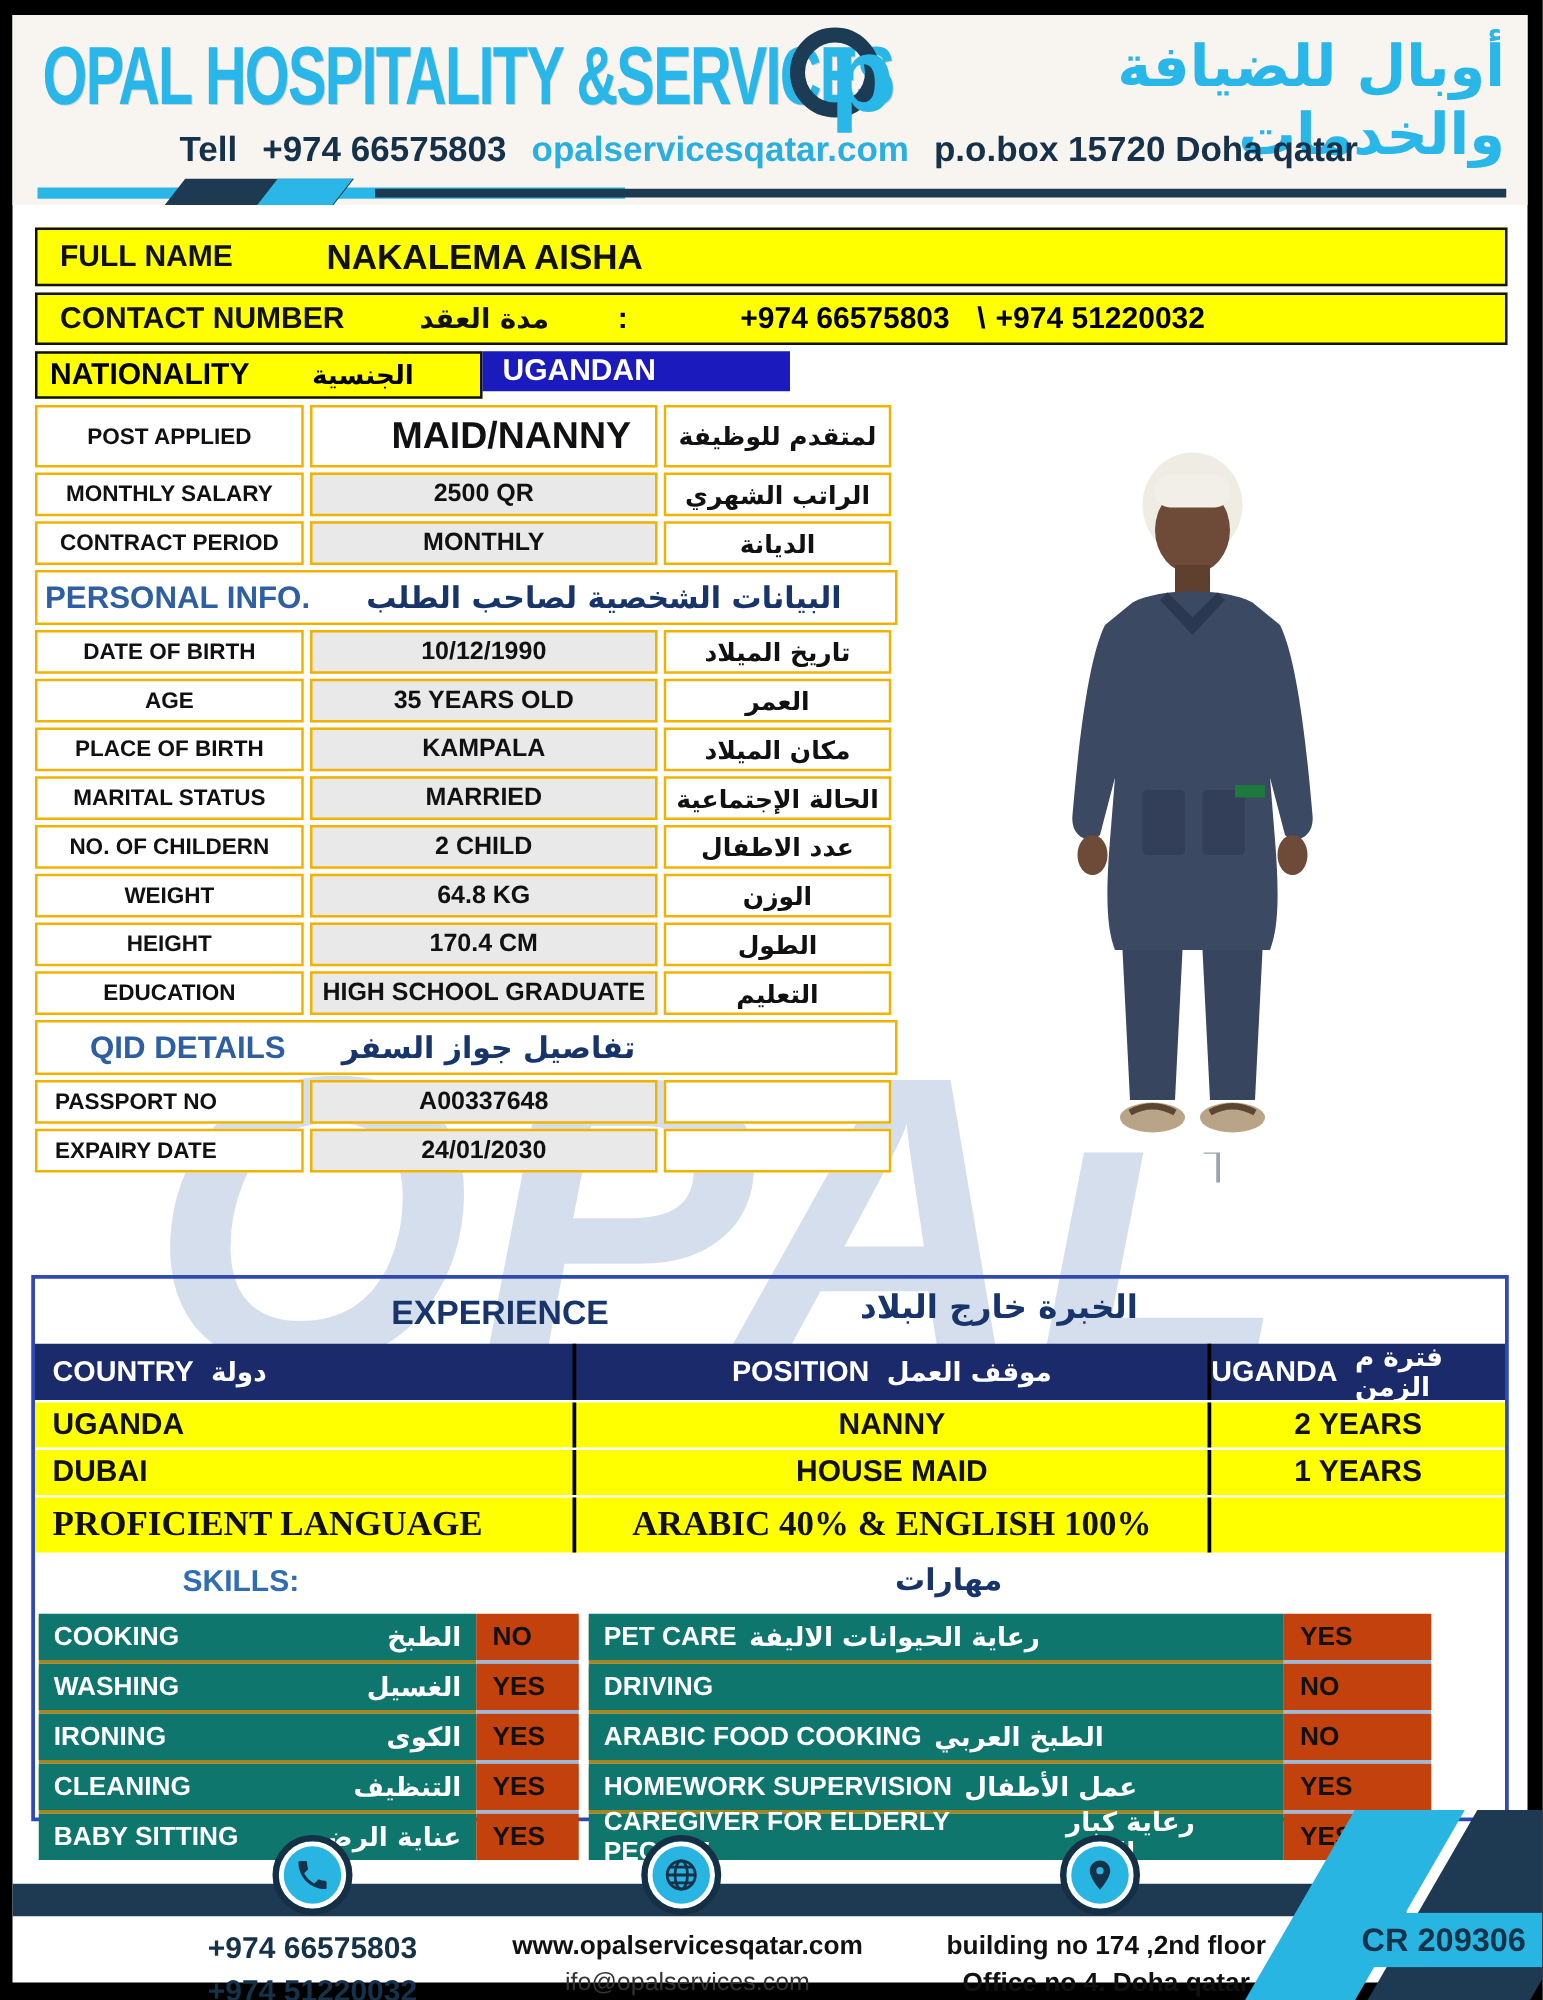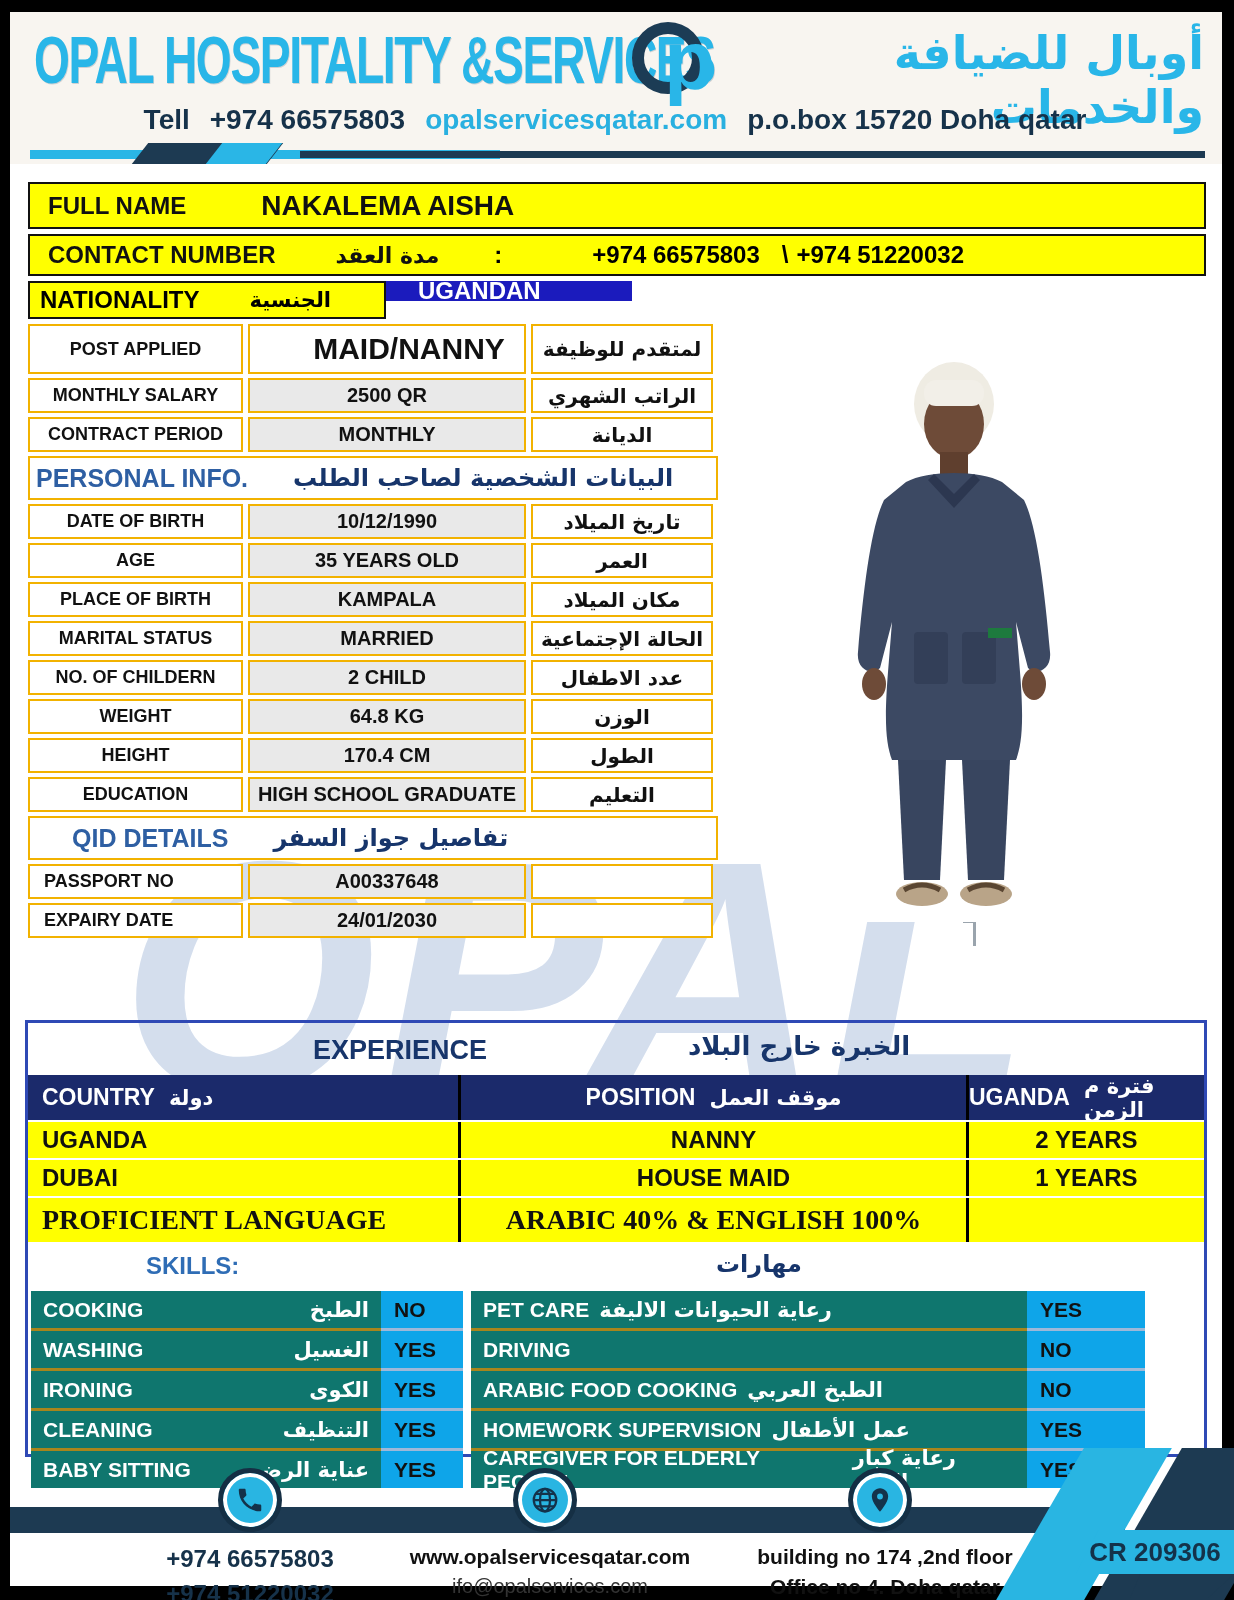--- a/index.html
+++ b/index.html
@@ -35,22 +35,22 @@
   #fullname-value { font-size:28px; font-weight:700; margin-left:75px; color:#111; }
   #contact-ar { font-size:22px; font-weight:700; margin-left:60px; color:#111; }
   #contact-colon { font-size:24px; font-weight:700; margin-left:55px; }
   #contact-phone1 { font-size:24px; font-weight:700; margin-left:90px; }
   #contact-slash { font-size:24px; font-weight:700; margin-left:22px; }
   #contact-phone2 { font-size:24px; font-weight:700; margin-left:8px; }
   #row-nationality { position:absolute; left:28px; top:281px; width:358px; height:38px; background:#ffff00;
                      border:2px solid #111; display:flex; align-items:center; }
   #row-nationality .lbl { font-size:24px; font-weight:700; padding-left:10px; }
   #nationality-ar { font-size:21px; font-weight:700; margin-left:50px; }
-  #nationality-value-box { position:absolute; left:386px; top:281px; width:246px; height:20px; background:#1b1bbd;
-                           color:#fff; display:flex; align-items:center; padding-left:32px; font-size:24px; font-weight:700; }
+  #nationality-value-box { position:absolute; left:386px; top:281px; width:246px; height:32px; background:#1b1bbd;
+                           color:#fff; display:flex; align-items:center; padding-left:16px; font-size:24px; font-weight:700; }
 
   
   #info-table { position:absolute; left:28px; top:324px; width:690px; z-index:2; }
   .itr { display:flex; gap:5px; margin-bottom:4px; }
   .itc { border:2px solid #f2b200; display:flex; align-items:center; justify-content:center; background:#fff; }
   .c-label { width:215px; font-size:18px; font-weight:700; color:#111; text-align:center; }
   .c-value { width:278px; font-size:20px; font-weight:700; color:#111; background:#e9e9e9; }
   .c-value.white { background:#fff;padding-left:44px; }
   .c-ar { width:182px; font-size:20px; font-weight:700; color:#111; }
   .h34 { height:35px; } .h48 { height:50px; }
@@ -86,21 +86,21 @@
   #lang-row { height:46px; background:#ffff00; border-top:2px solid #fff;
               font-family:"Liberation Serif", serif; font-size:28px; font-weight:700; color:#111; }
   #skills-strip { position:relative; height:49px; background:transparent; }
   #skills-title { position:absolute; left:118px; top:10px; font-size:24px; font-weight:800; color:#2f6db5; }
   #skills-title-ar { position:absolute; left:688px; top:8px; font-size:24px; font-weight:700; color:#17356b; }
   #skills-table { padding:0 3px; }
   .sk-row { display:flex; margin-bottom:3px; height:37px; }
   .sk-label { background:#0f766e; color:#fff; display:flex; align-items:center; padding:0 12px;
               font-size:21px; font-weight:700; box-shadow:0 3px 0 #a8851c; }
   .sk-l-label { width:350px; justify-content:space-between; }
-  .sk-value { background:#0ea5e9; color:#111; display:flex; align-items:center; padding-left:13px;
+  .sk-value { background:#c2410c; color:#111; display:flex; align-items:center; padding-left:13px;
               font-size:21px; font-weight:700; box-shadow:0 3px 0 #9db8d8; }
   .sk-l-value { width:82px; }
   .sk-gap { width:8px; }
   .sk-r-label { width:556px; }
   .sk-r-label .ar { margin-left:10px; }
   .sk-r-value { width:118px; }
   .sk-row:last-child .sk-label, .sk-row:last-child .sk-value { box-shadow:none; }
 
   
   #footer-bar { position:absolute; left:10px; top:1507px; width:1115px; height:26px; background:#1d3a52; z-index:2; }

